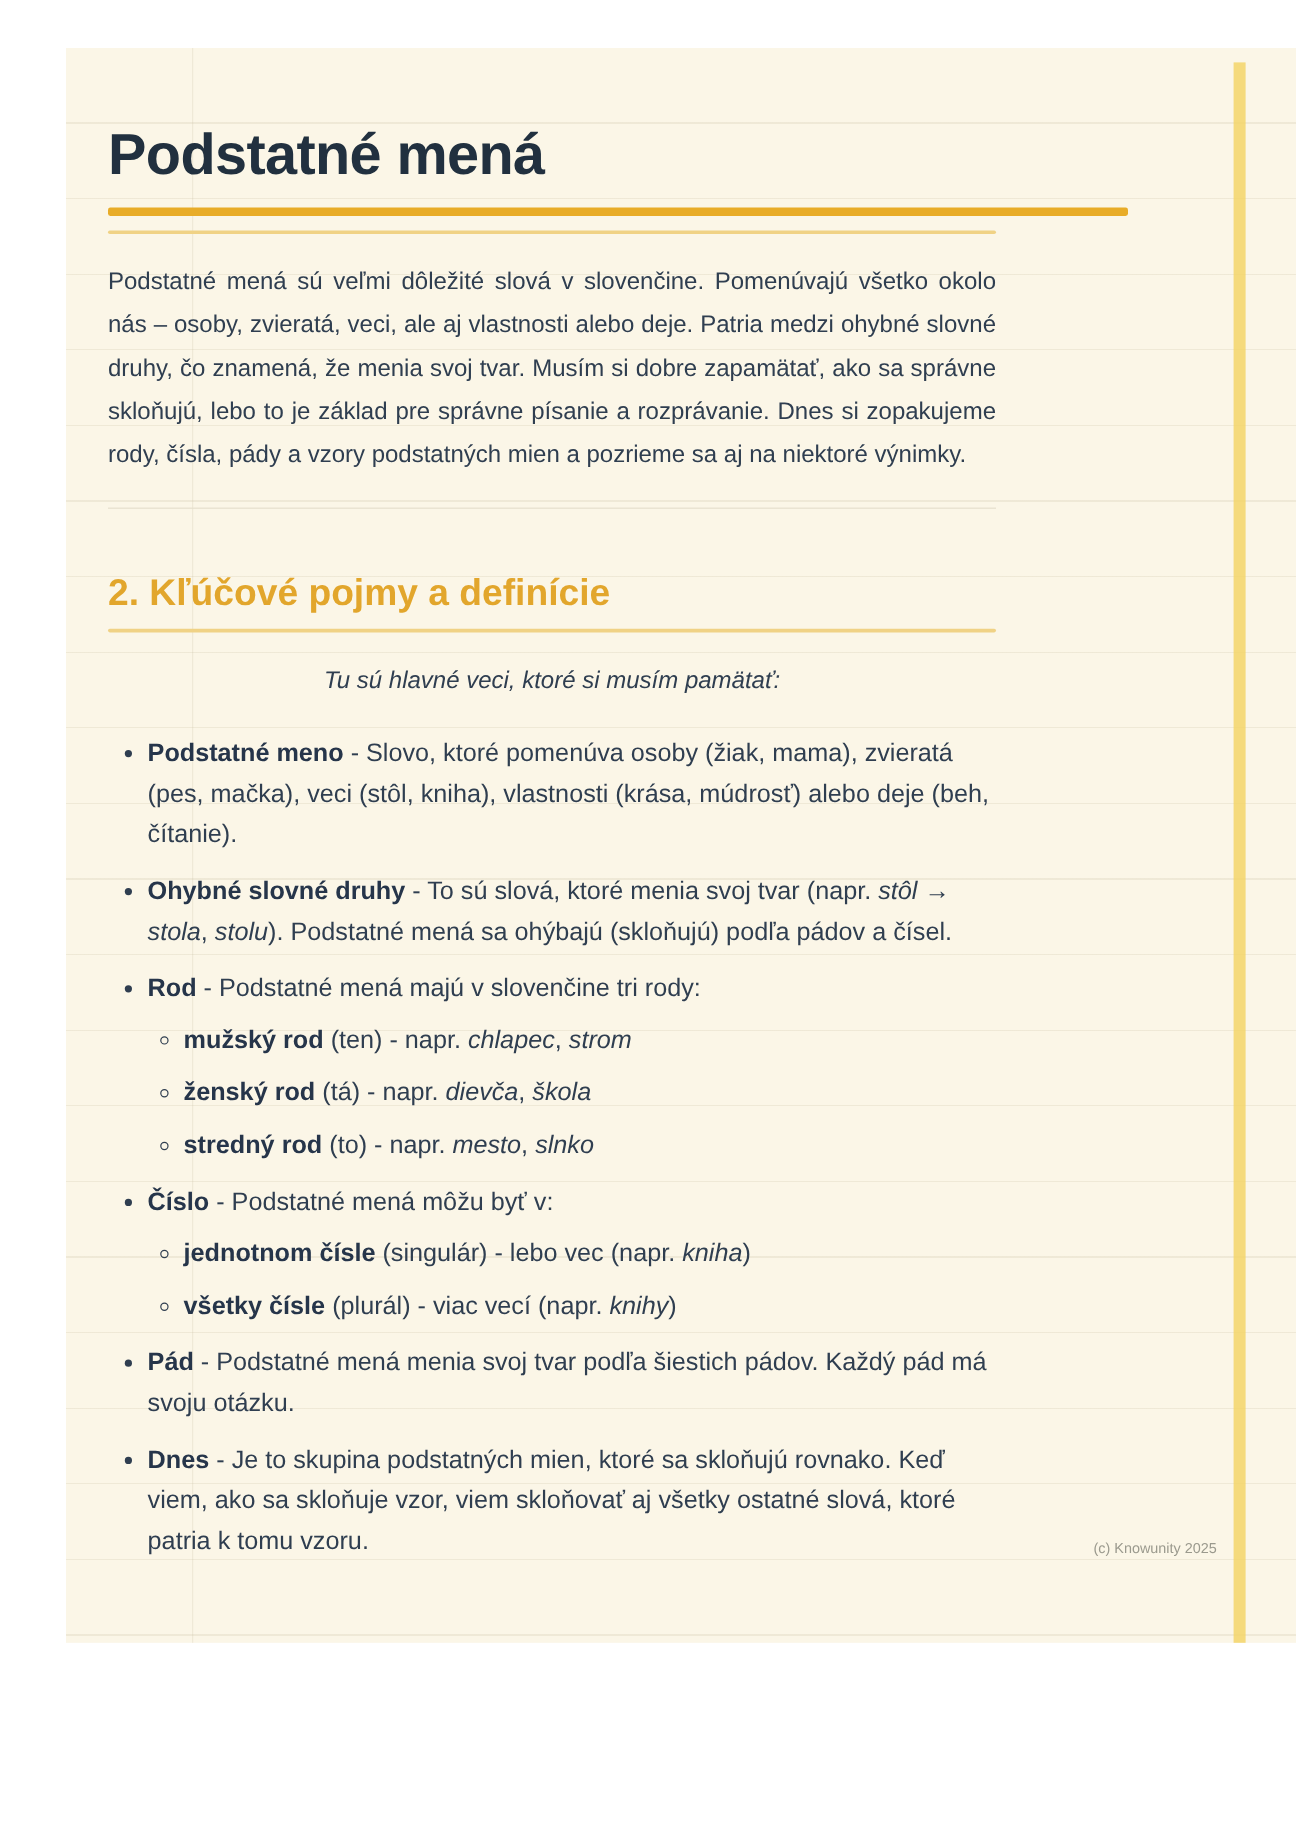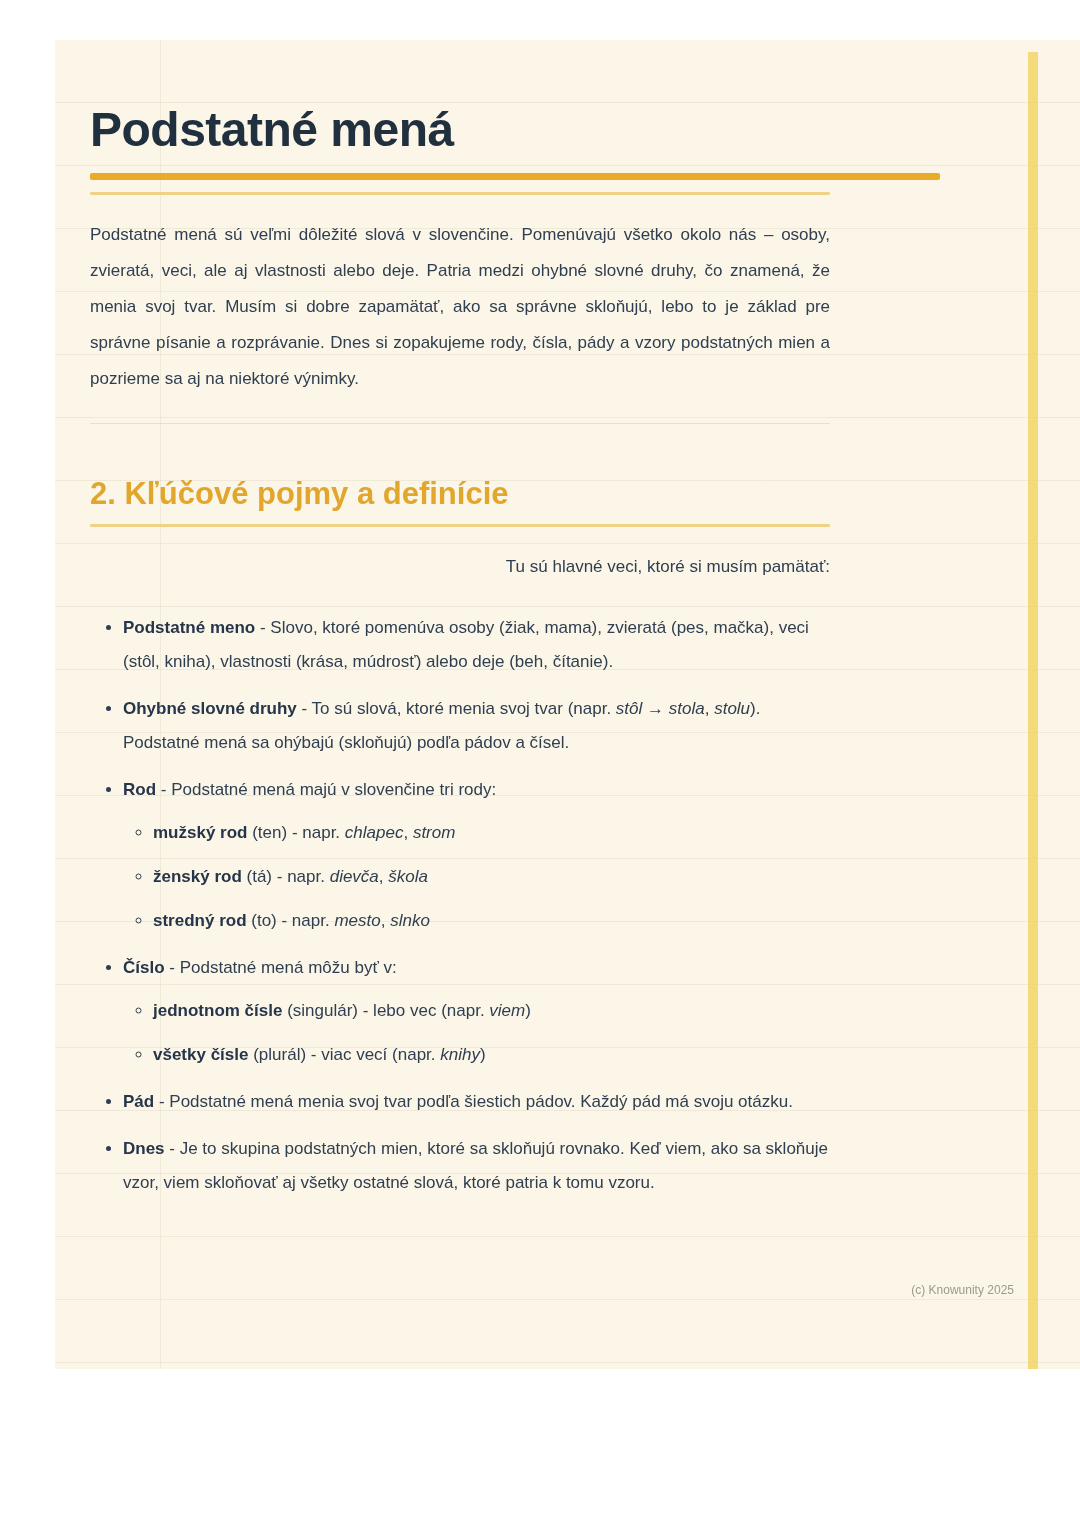--- a/index.html
+++ b/index.html
@@ -62,37 +62,37 @@
   }
   .rule-thin {
     margin-top: 12px;
     width: 740px; height: 3px;
     background: #f0d285;
     border-radius: 2px;
   }
   p.body-text {
     margin-top: 22px;
     width: 740px;
-    font-size: 17px;
+    font-size: 20px;
     line-height: 36px;
     text-align: justify;
     color: #2f3e50;
   }
-  p.intro-text { text-align: right; }
+  p.intro-text { text-align: center; font-style: italic; }
   .section-divider {
     margin-top: 26px;
     width: 740px; height: 1px;
     background: #e5dfcc;
   }
   ul.terms {
     margin-top: 26px;
     width: 740px;
     list-style: disc outside;
     padding-left: 33px;
-    font-size: 17px;
+    font-size: 21px;
     line-height: 34px;
     color: #2f3e50;
   }
   ul.terms > li { margin-bottom: 13px; }
   ul.sublist {
     list-style: circle outside;
     padding-left: 30px;
     margin-top: 9px;
   }
   ul.sublist > li { margin-bottom: 10px; }
@@ -128,21 +128,21 @@
       <p class="body-text intro-text">Tu sú hlavné veci, ktoré si musím pamätať:</p>
       <ul class="terms">
           <li><span class="b">Podstatné meno</span><span> - Slovo, ktoré pomenúva osoby (žiak, mama), zvieratá (pes, mačka), veci (stôl, kniha), vlastnosti (krása, múdrosť) alebo deje (beh, čítanie).</span></li>
           <li><span class="b">Ohybné slovné druhy</span><span> - To sú slová, ktoré menia svoj tvar (napr. </span><span class="i">stôl</span><span> → </span><span class="i">stola</span><span>, </span><span class="i">stolu</span><span>). Podstatné mená sa ohýbajú (skloňujú) podľa pádov a čísel.</span></li>
           <li><span class="b">Rod</span><span> - Podstatné mená majú v slovenčine tri rody:</span><ul class="sublist">
               <li><span class="b">mužský rod</span><span> (ten) - napr. </span><span class="i">chlapec</span><span>, </span><span class="i">strom</span></li>
               <li><span class="b">ženský rod</span><span> (tá) - napr. </span><span class="i">dievča</span><span>, </span><span class="i">škola</span></li>
               <li><span class="b">stredný rod</span><span> (to) - napr. </span><span class="i">mesto</span><span>, </span><span class="i">slnko</span></li>
             </ul></li>
           <li><span class="b">Číslo</span><span> - Podstatné mená môžu byť v:</span><ul class="sublist">
-              <li><span class="b">jednotnom čísle</span><span> (singulár) - lebo vec (napr. </span><span class="i">viem</span><span>)</span></li>
+              <li><span class="b">jednotnom čísle</span><span> (singulár) - lebo vec (napr. </span><span class="i">kniha</span><span>)</span></li>
               <li><span class="b">všetky čísle</span><span> (plurál) - viac vecí (napr. </span><span class="i">knihy</span><span>)</span></li>
             </ul></li>
           <li><span class="b">Pád</span><span> - Podstatné mená menia svoj tvar podľa šiestich pádov. Každý pád má svoju otázku.</span></li>
           <li><span class="b">Dnes</span><span> - Je to skupina podstatných mien, ktoré sa skloňujú rovnako. Keď viem, ako sa skloňuje vzor, viem skloňovať aj všetky ostatné slová, ktoré patria k tomu vzoru.</span></li>
         </ul>
     </section>
   </div>
 
   <div class="footer">(c) Knowunity 2025</div>
 </div>

